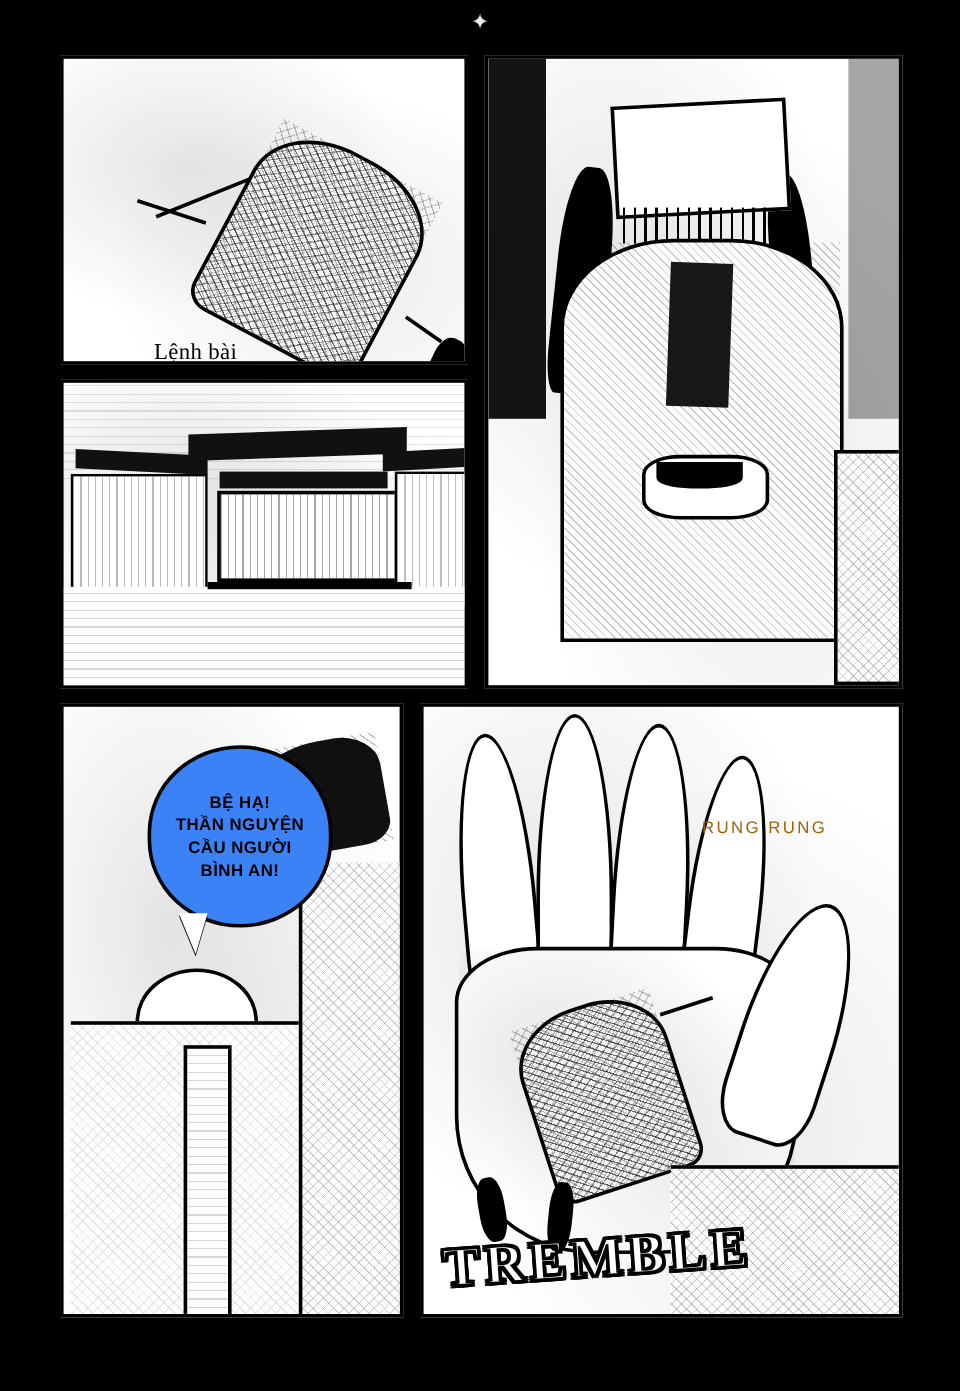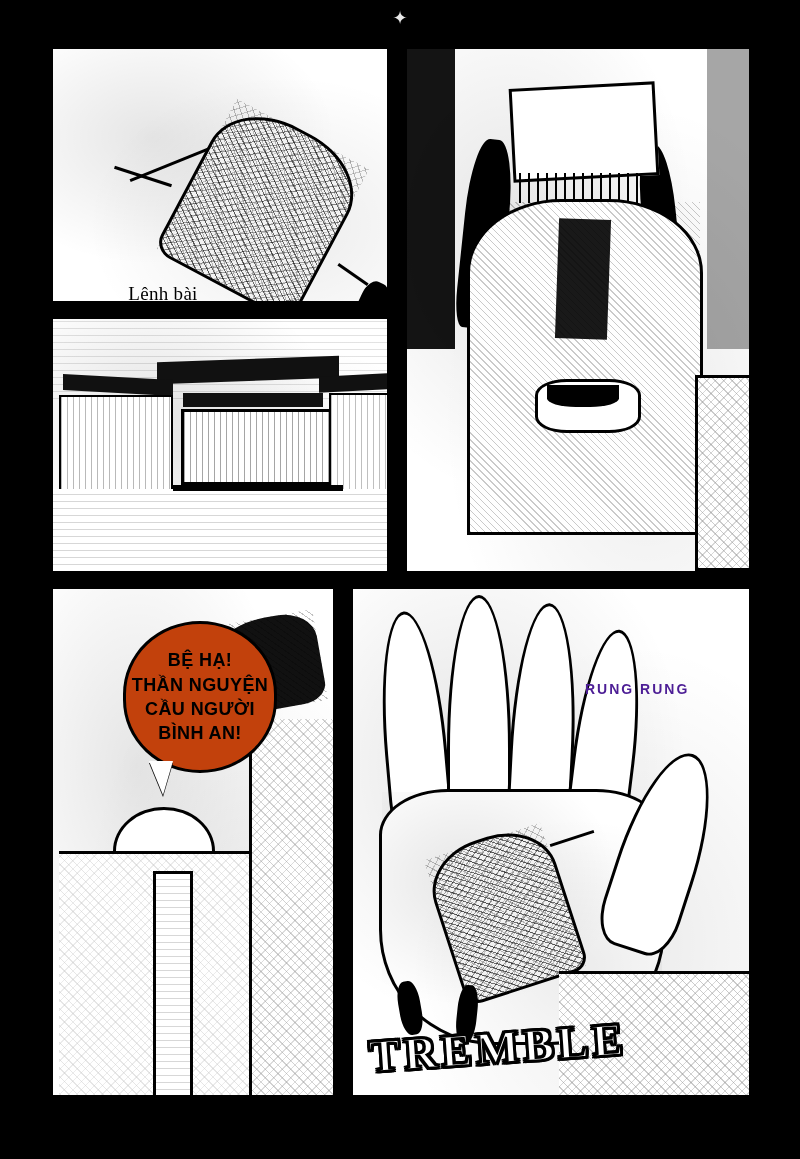--- a/index.html
+++ b/index.html
@@ -80,30 +80,30 @@
     font-weight: normal;
     font-size: 19px;
     line-height: 1.45;
     border: none;
     background: transparent;
   }
 
   
   .balloon {
     position: absolute;
-    background: #c2410c;
+    background: #3b82f6;
     border: 3px solid #000000;
     border-radius: 50% / 48%;
     box-sizing: border-box;
     display: flex;
     align-items: center;
     justify-content: center;
     text-align: center;
     font-weight: bold;
-    font-size: 18px;
+    font-size: 14px;
     line-height: 1.35;
     letter-spacing: 0.4px;
     white-space: pre-line;
     color: #000;
   }
   .balloon-tail {
     position: absolute;
     width: 0;
     height: 0;
   }
@@ -117,24 +117,24 @@
     letter-spacing: 4px;
     color: #ffffff;
     -webkit-text-stroke: 2px #000;
     text-shadow:
       2px 0 0 #000, -2px 0 0 #000, 0 2px 0 #000, 0 -2px 0 #000,
       2px 2px 0 #000, -2px -2px 0 #000, 2px -2px 0 #000, -2px 2px 0 #000;
     transform: rotate(-4deg);
   }
   .sfx-small {
     position: absolute;
-    font-weight: bold;
+    font-weight: normal;
     font-size: 14px;
     letter-spacing: 2px;
-    color: #4c1d95;
+    color: #a16207;
   }
 
   
   .footer {
     position: absolute;
     left: 0;
     bottom: 0;
     width: 800px;
     height: 46px;
     background: #000000;

